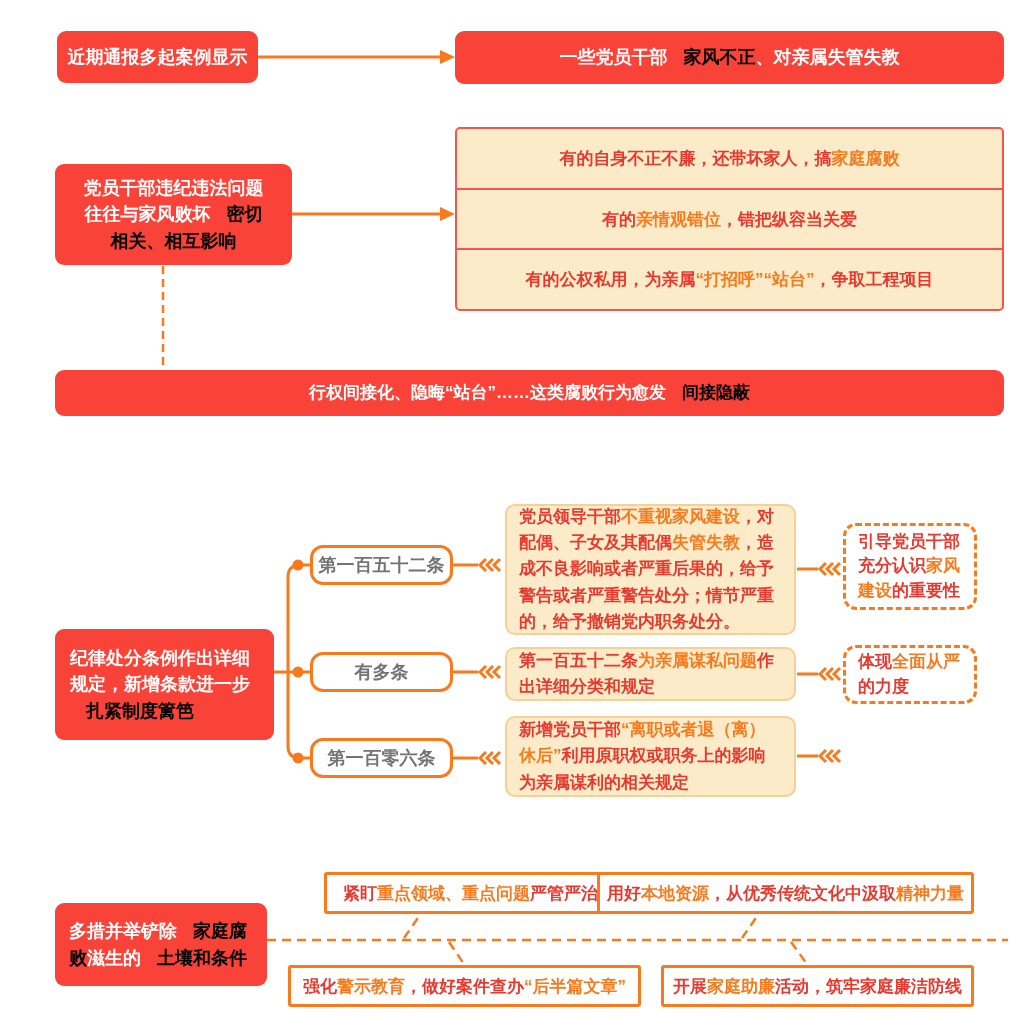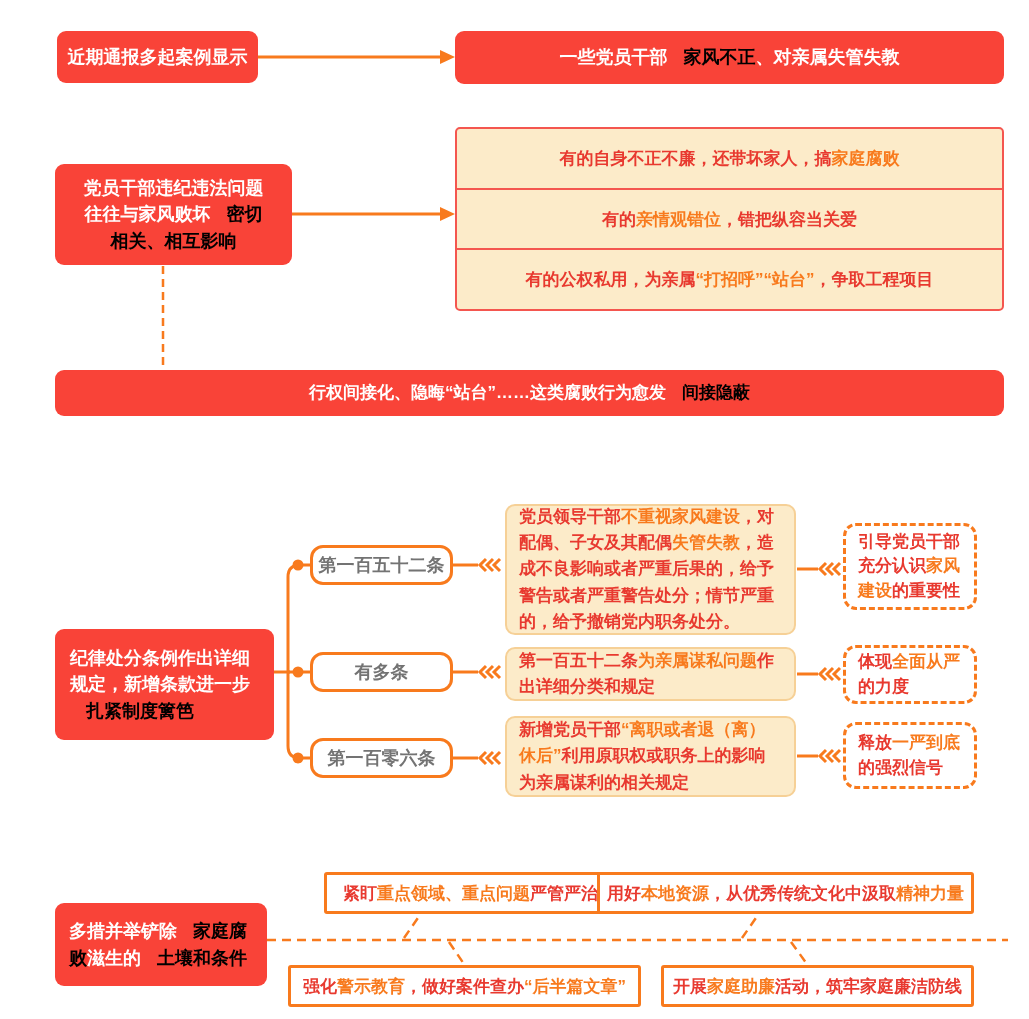--- a/index.html
+++ b/index.html
@@ -146,23 +146,20 @@
   <div class="abs tanbox" style="left:505px;top:716px;width:291px;height:81px;font-size:17px;padding:4px 12px;">
       <span><span class="seg-r">新增党员干部</span><span class="seg-o">“离职或者退（离）休后”</span><span class="seg-r">利用原职权或职务上的影响为亲属谋利的相关规定</span></span>
     </div>
 
   <div class="abs dashbox" style="left:843px;top:523px;width:134px;height:87px;font-size:17px;padding:6px 12px;">
       <span><span class="seg-r">引导党员干部充分认识</span><span class="seg-o">家风建设</span><span class="seg-r">的重要性</span></span>
     </div>
   <div class="abs dashbox" style="left:843px;top:645px;width:134px;height:59px;font-size:17px;padding:4px 12px;">
       <span><span class="seg-r">体现</span><span class="seg-o">全面从严</span><span class="seg-r">的力度</span></span>
     </div>
-  <div class="abs dashbox" style="left:843px;top:722px;width:134px;height:67px;font-size:17px;padding:4px 12px;">
-      <span><span class="seg-r">释放</span><span class="seg-o">一严到底</span><span class="seg-r">的强烈信号</span></span>
-    </div>
 
   <div class="abs redbox left" style="left:55px;top:903px;width:212px;height:83px;font-size:18px;padding:10px 14px;">
       <span><span class="seg-w">多措并举铲除</span><span class="seg-y">家庭腐败</span><span class="seg-w">滋生的</span><span class="seg-y">土壤和条件</span></span>
     </div>
 
   <div class="abs measure" style="left:288px;top:872px;width:293px;height:42px;font-size:17px;margin-left:36px;">
       <span><span class="seg-r">紧盯</span><span class="seg-o">重点领域、重点问题</span><span class="seg-r">严管严治</span></span>
     </div>
   <div class="abs measure" style="left:597px;top:872px;width:377px;height:42px;font-size:17px;">
       <span><span class="seg-r">用好</span><span class="seg-o">本地资源</span><span class="seg-r">，从优秀传统文化中汲取</span><span class="seg-o">精神力量</span></span>

